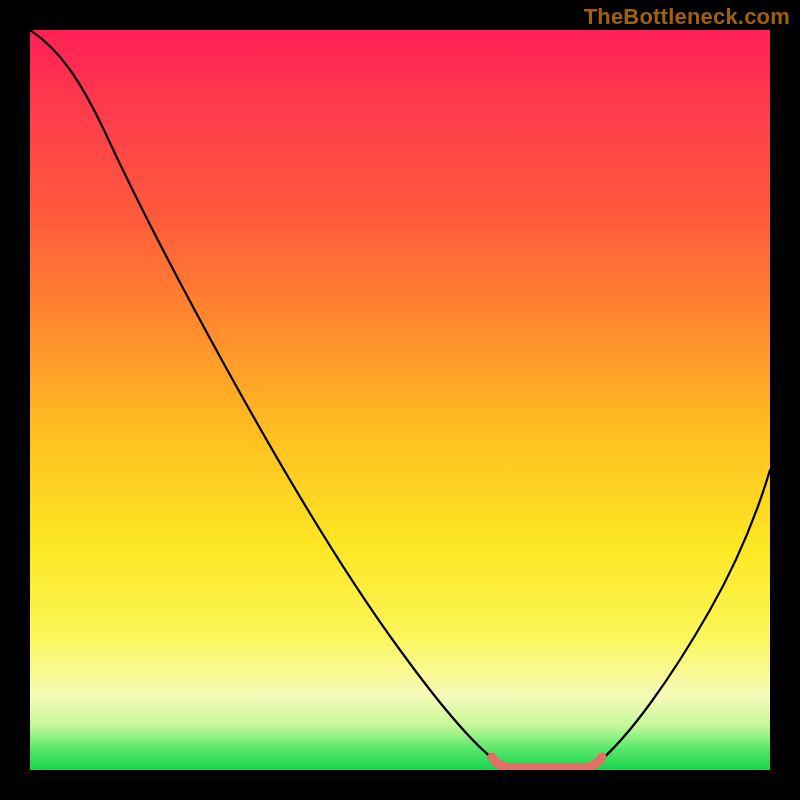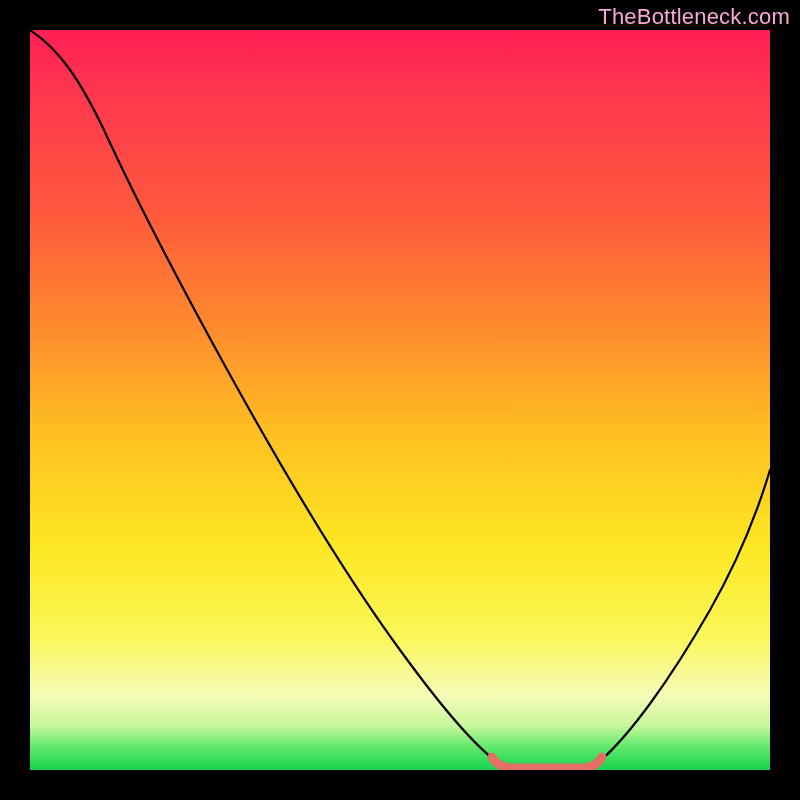--- a/index.html
+++ b/index.html
@@ -14,23 +14,23 @@
   .frame {
     position: relative;
     width: 800px;
     height: 800px;
     background: #000;
   }
   .watermark {
     position: absolute;
     top: 4px;
     right: 10px;
-    color: #f9a8d4;
+    color: #a16207;
     font-size: 22px;
-    font-weight: 400;
+    font-weight: 700;
     letter-spacing: 0.2px;
     z-index: 50;
   }
   .plot {
     position: absolute;
     left: 30px;
     top: 30px;
     width: 740px;
     height: 740px;
   }

